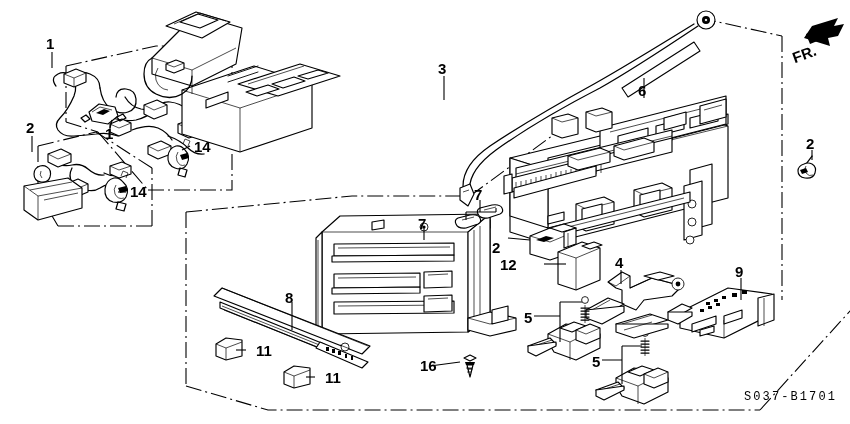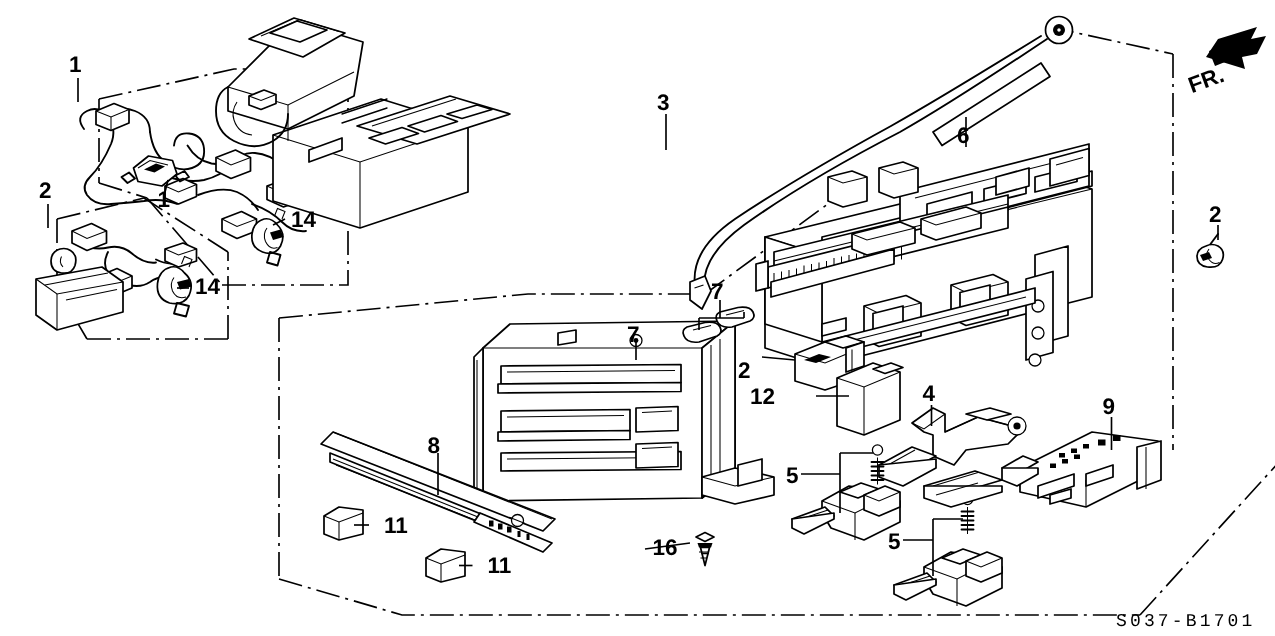--- a/index.html
+++ b/index.html
@@ -494,20 +494,20 @@
   <span class="lbl" style="left:285px;top:290px;">8</span>
   <span class="lbl" style="left:735px;top:264px;">9</span>
   <span class="lbl" style="left:492px;top:240px;">2</span>
   <span class="lbl" style="left:256px;top:343px;">11</span>
   <span class="lbl" style="left:325px;top:370px;">11</span>
   <span class="lbl" style="left:500px;top:257px;">12</span>
   <span class="lbl" style="left:474px;top:187px;">7</span>
   <span class="lbl" style="left:194px;top:139px;">14</span>
   <span class="lbl" style="left:130px;top:184px;">14</span>
   <span class="lbl" style="left:105px;top:126px;">1</span>
-  <span class="lbl" style="left:435px;top:358px;">16</span>
+  <span class="lbl" style="left:420px;top:358px;">16</span>
   <span class="lbl" style="left:806px;top:136px;">2</span>
 
   <span class="frlab" style="left:790px;top:50px;">FR.</span>
 
-  <span class="code" style="left:744px;top:390px;margin-top:17px;">S037-B1701</span>
+  <span class="code" style="left:744px;top:390px;">S037-B1701</span>
 
 </div>
 
 </body></html>

